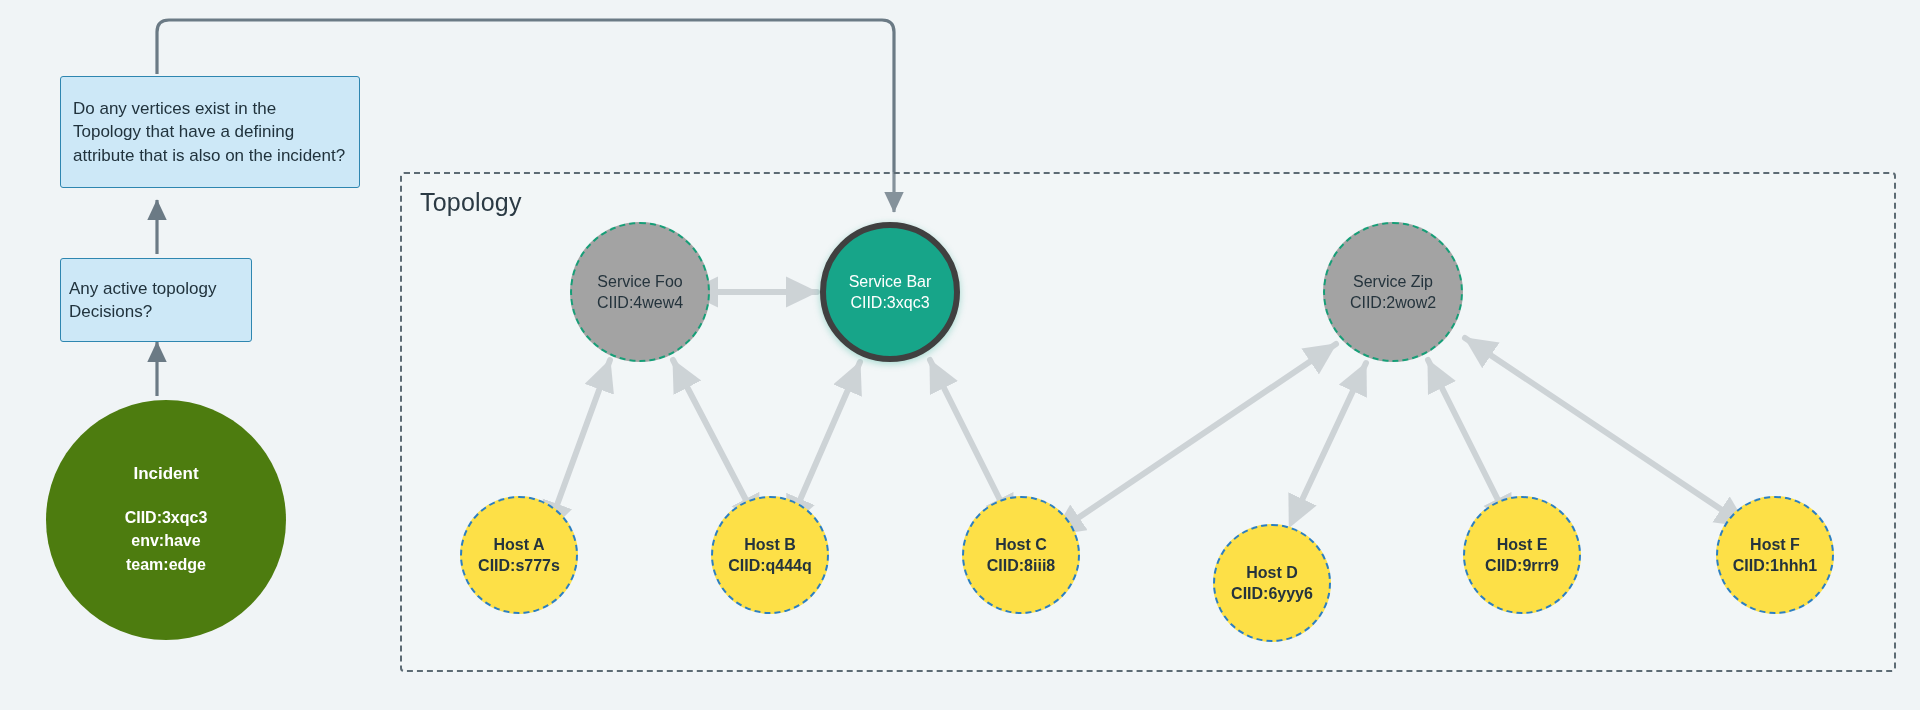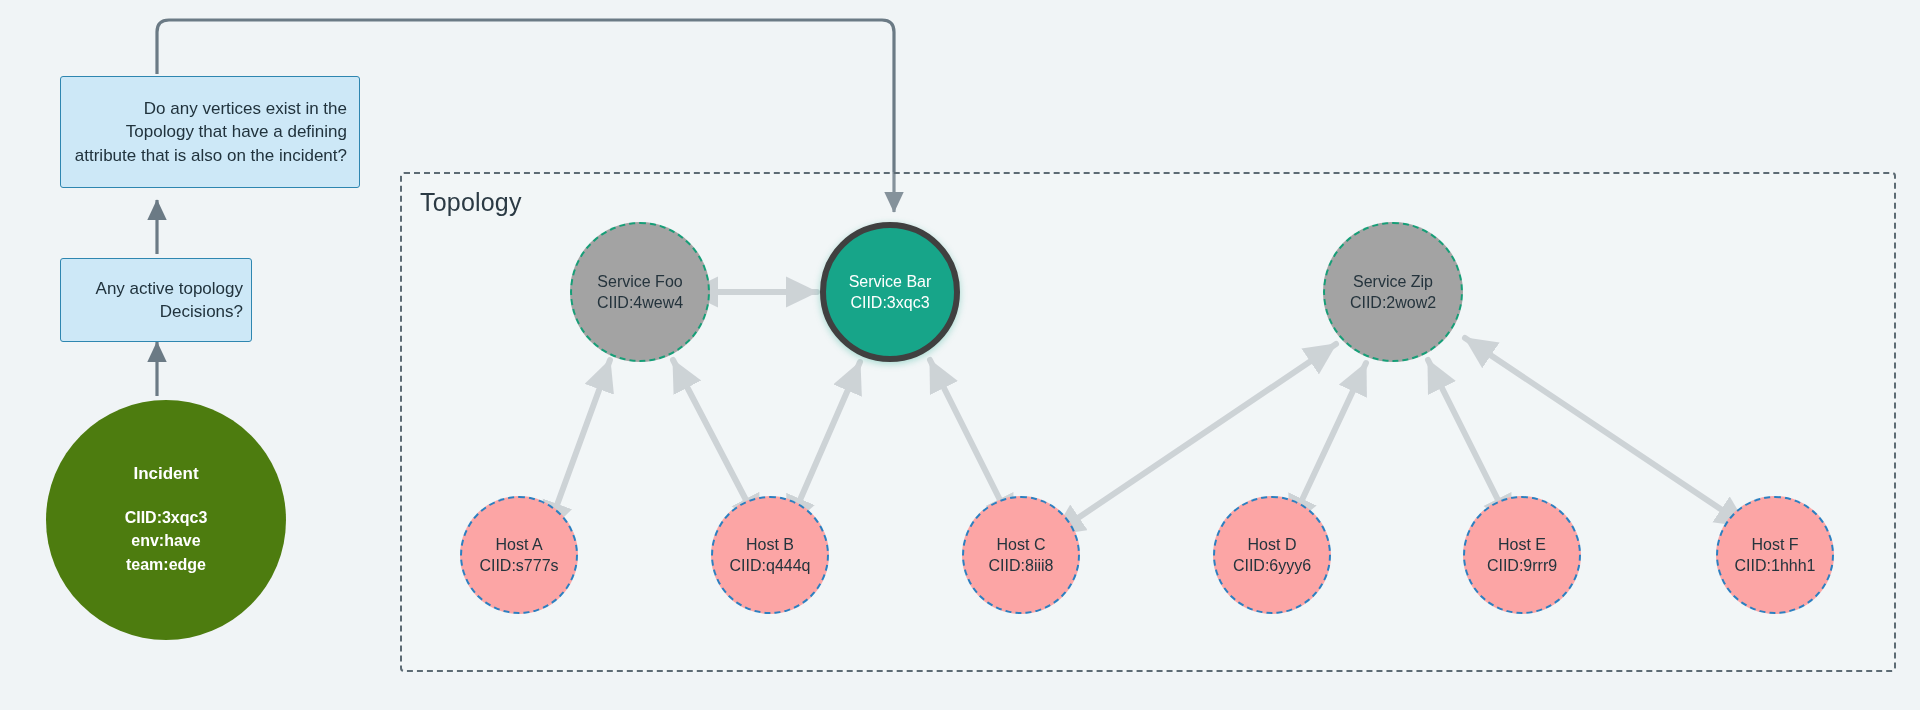--- a/index.html
+++ b/index.html
@@ -32,21 +32,21 @@
   
   .decision-box {
     position: absolute;
     box-sizing: border-box;
     background: #cde8f7;
     border: 1.5px solid #2e86b0;
     border-radius: 3px;
     display: flex;
     align-items: center;
     justify-content: center;
-    text-align: right;
+    text-align: left;
     color: #21333d;
     line-height: 1.38;
   }
   #decision-vertices {
     left: 60px;  top: 76px;
     width: 300px; height: 112px;
     font-size: 17px;
     padding: 4px 12px;
   }
   #decision-active {
@@ -121,23 +121,24 @@
     color: #25343d;
   }
   .node.service.highlight {
     background: #17a589;
     border: 6px solid #404040;
     color: #ffffff;
     box-shadow: 0 2px 7px rgba(23,165,137,0.35);
   }
   .node.host {
     width: 118px; height: 118px;
-    background: #fca5a5;
+    background: #fde047;
     border: 2px dashed #2c7fc0;
     color: #25343d;
+    font-weight: bold;
   }
 </style>
 </head>
 <body>
 
 <div id="stage">
 
   <svg id="wires" viewBox="0 0 1920 710" xmlns="http://www.w3.org/2000/svg">
     <defs>
       <marker id="flowArrow" markerWidth="9" markerHeight="9" refX="6.4" refY="3.1" orient="auto" markerUnits="strokeWidth">
@@ -222,21 +223,21 @@
   <div class="node host" id="node-host-b" style="left:711px; top:496px;">
     <span class="n-name">Host B</span>
     <span class="n-ciid">CIID:q444q</span>
   </div>
 
   <div class="node host" id="node-host-c" style="left:962px; top:496px;">
     <span class="n-name">Host C</span>
     <span class="n-ciid">CIID:8iii8</span>
   </div>
 
-  <div class="node host" id="node-host-d" style="left:1213px; top:496px;">
+  <div class="node host" id="node-host-d" style="left:1213px; top:524px;">
     <span class="n-name">Host D</span>
     <span class="n-ciid">CIID:6yyy6</span>
   </div>
 
   <div class="node host" id="node-host-e" style="left:1463px; top:496px;">
     <span class="n-name">Host E</span>
     <span class="n-ciid">CIID:9rrr9</span>
   </div>
 
   <div class="node host" id="node-host-f" style="left:1716px; top:496px;">

